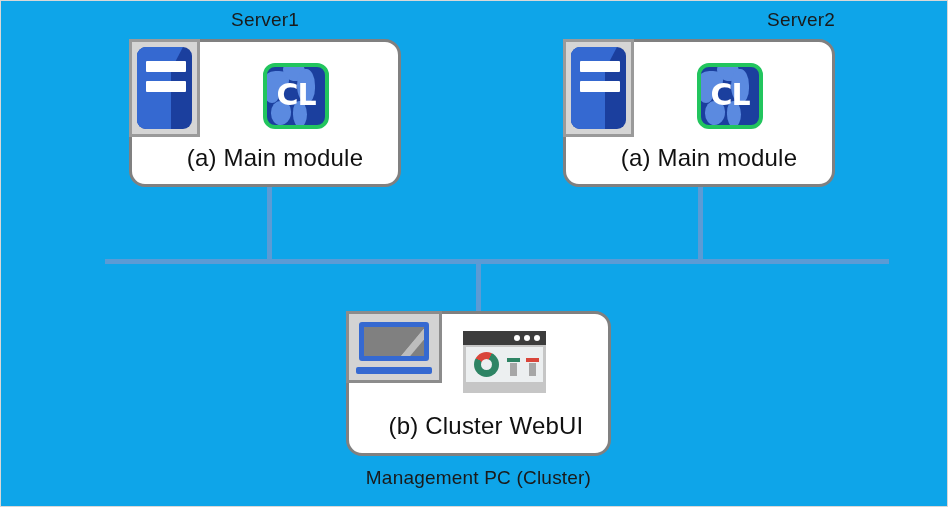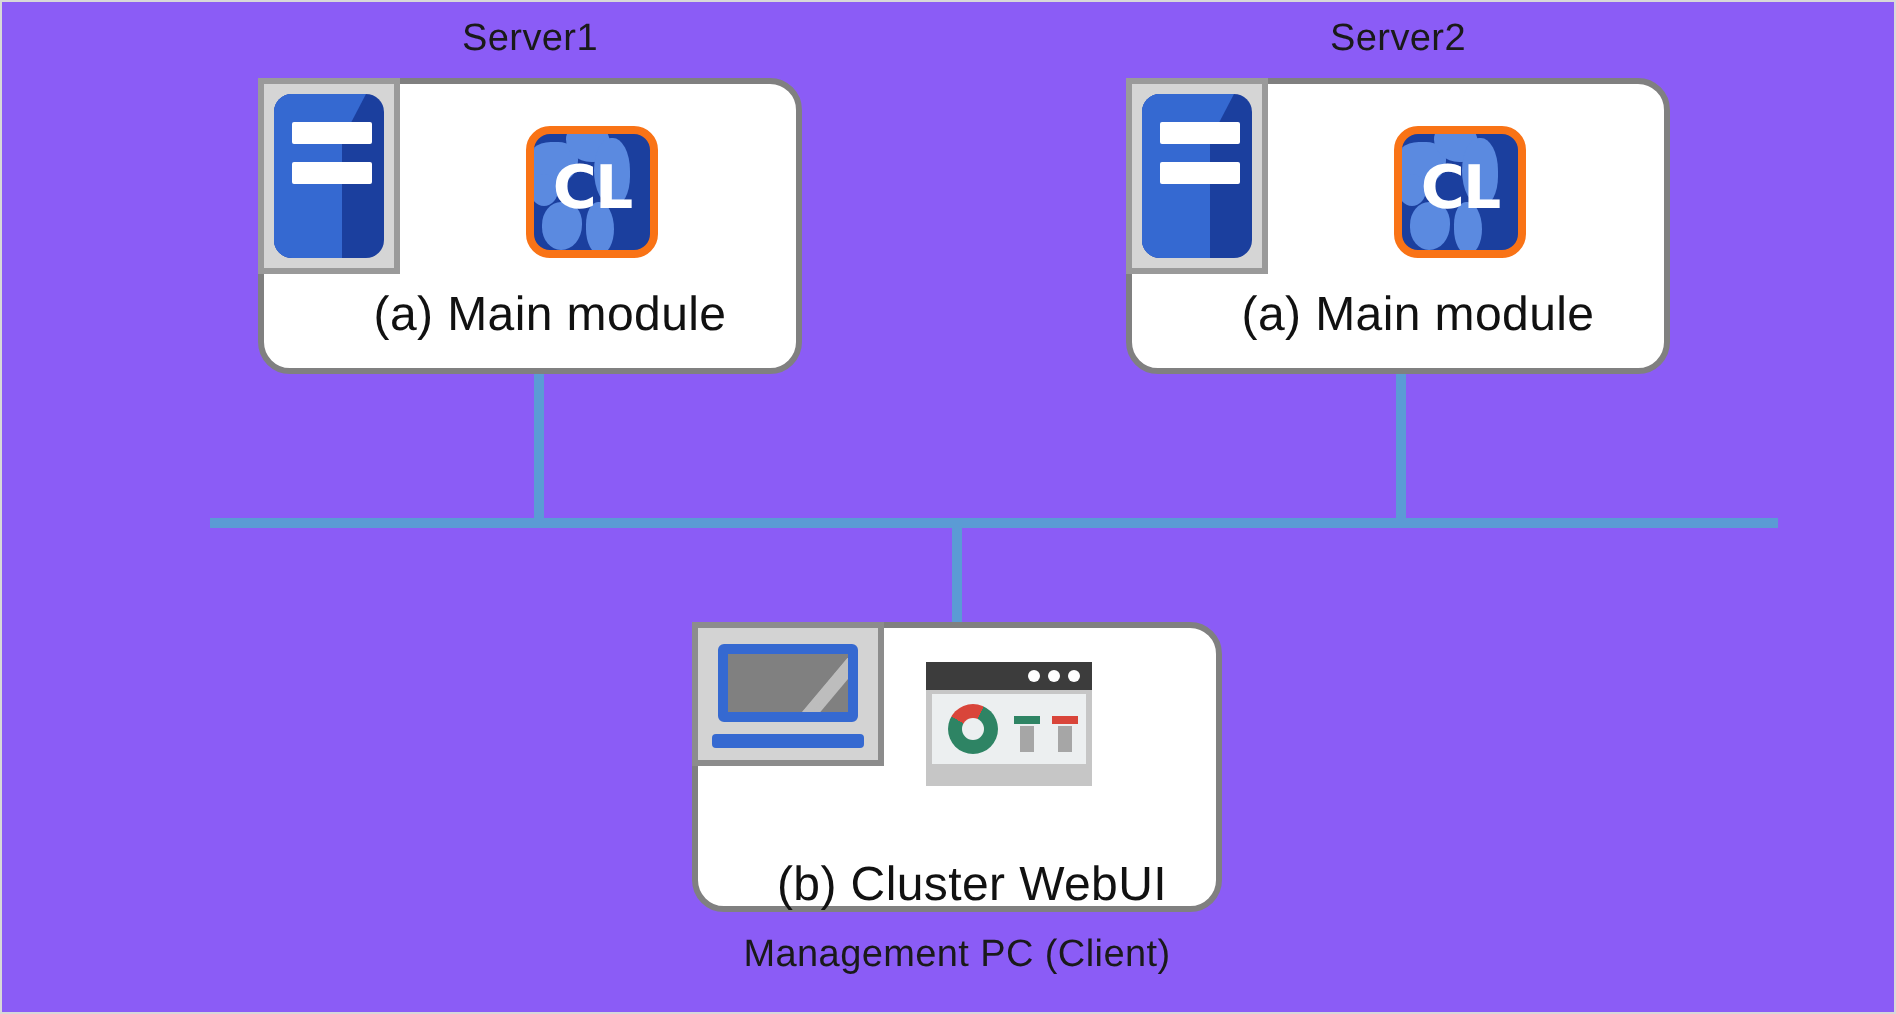--- a/index.html
+++ b/index.html
@@ -7,21 +7,21 @@
     padding: 0;
     background: #ffffff;
   }
   body {
     font-family: "Liberation Sans", sans-serif;
   }
   #canvas {
     position: relative;
     width: 948px;
     height: 507px;
-    background: #8b5cf6;
+    background: #0ea5e9;
     border: 1px solid #d8d8d8;
     box-sizing: border-box;
     overflow: hidden;
   }
 
   
   .node-box {
     position: absolute;
     border: 3px solid #808080;
     border-radius: 16px;
@@ -91,21 +91,21 @@
   }
   .server-icon .bar1 { left: 9px; top: 14px; width: 40px; }
   .server-icon .bar2 { left: 9px; top: 34px; width: 40px; }
 
   
   .cl-logo {
     position: absolute;
     width: 66px;
     height: 66px;
     background: #1b3f9e;
-    border: 4px solid #f97316;
+    border: 4px solid #22c55e;
     border-radius: 12px;
     box-sizing: border-box;
     overflow: hidden;
   }
   .cl-logo .blob {
     position: absolute;
     background: #5b8ae0;
   }
   .cl-logo .b1 { left: -4px;  top: 4px;   width: 26px; height: 22px; border-radius: 50% 40% 60% 45%; }
   .cl-logo .b2 { left: 16px;  top: -6px;  width: 22px; height: 20px; border-radius: 45% 55% 40% 60%; }
@@ -276,21 +276,21 @@
     <span class="blob b2"></span>
     <span class="blob b3"></span>
     <span class="blob b4"></span>
     <span class="blob b5"></span>
     <span class="blob b6"></span>
     <span class="txt">CL</span>
   </div>
 
   <div class="node-caption" style="left:148px; top:143px; width:252px;">(a) Main module</div>
 
-  <div class="node-title" style="left:562px; top:8px; width:272px;">Server2</div>
+  <div class="node-title" style="left:562px; top:8px; width:272px;text-align:right;">Server2</div>
 
   <div class="node-box" style="left:562px; top:38px; width:272px; height:148px;"></div>
 
   <div class="server-icon" style="left:562px; top:38px;">
     <div class="body">
       <div class="bar bar1"></div>
       <div class="bar bar2"></div>
     </div>
   </div>
 
@@ -337,17 +337,17 @@
         <span class="cap"></span>
           <span class="stem"></span>
       </span>
       <span class="kpi k2">
         <span class="cap"></span>
           <span class="stem"></span>
       </span>
     </div>
   </div>
 
-  <div class="node-caption" style="left:360px; top:411px; width:250px;margin-top:17px;">(b) Cluster WebUI</div>
-
-  <div class="node-title" style="left:345px; top:466px; width:265px;">Management PC (Client)</div>
+  <div class="node-caption" style="left:360px; top:411px; width:250px;">(b) Cluster WebUI</div>
+
+  <div class="node-title" style="left:345px; top:466px; width:265px;">Management PC (Cluster)</div>
 
 </div>
 
 </body></html>

